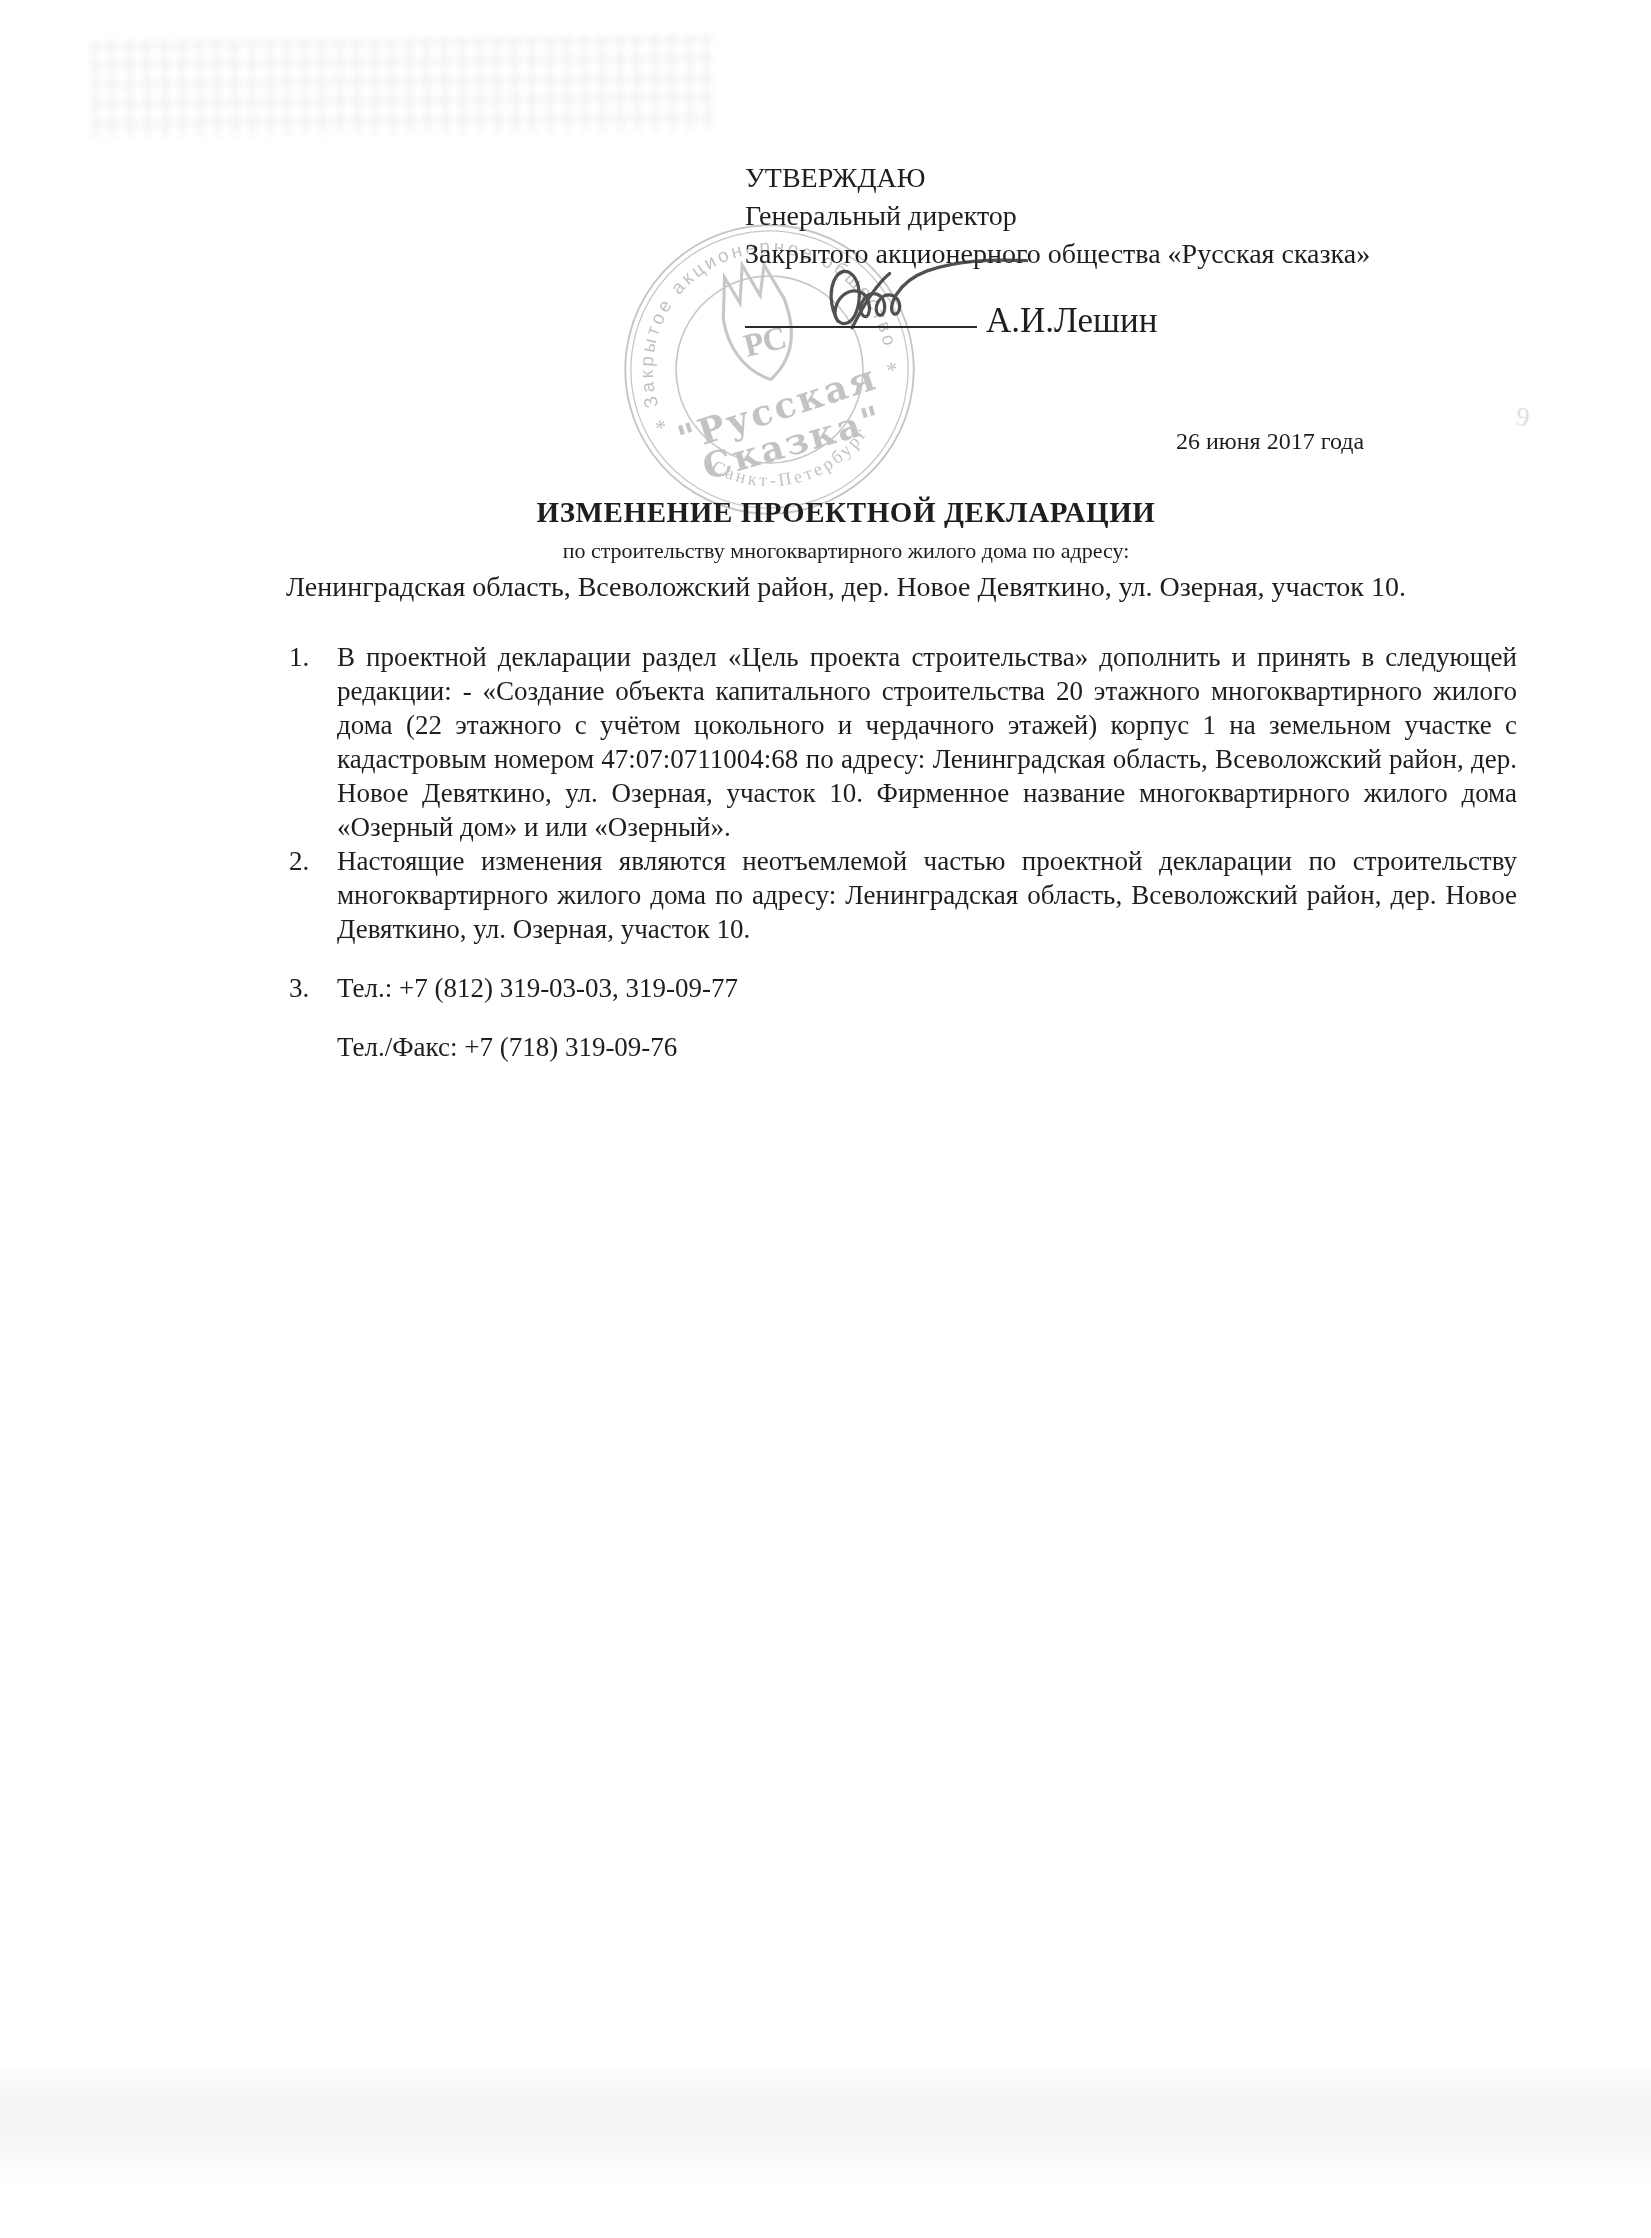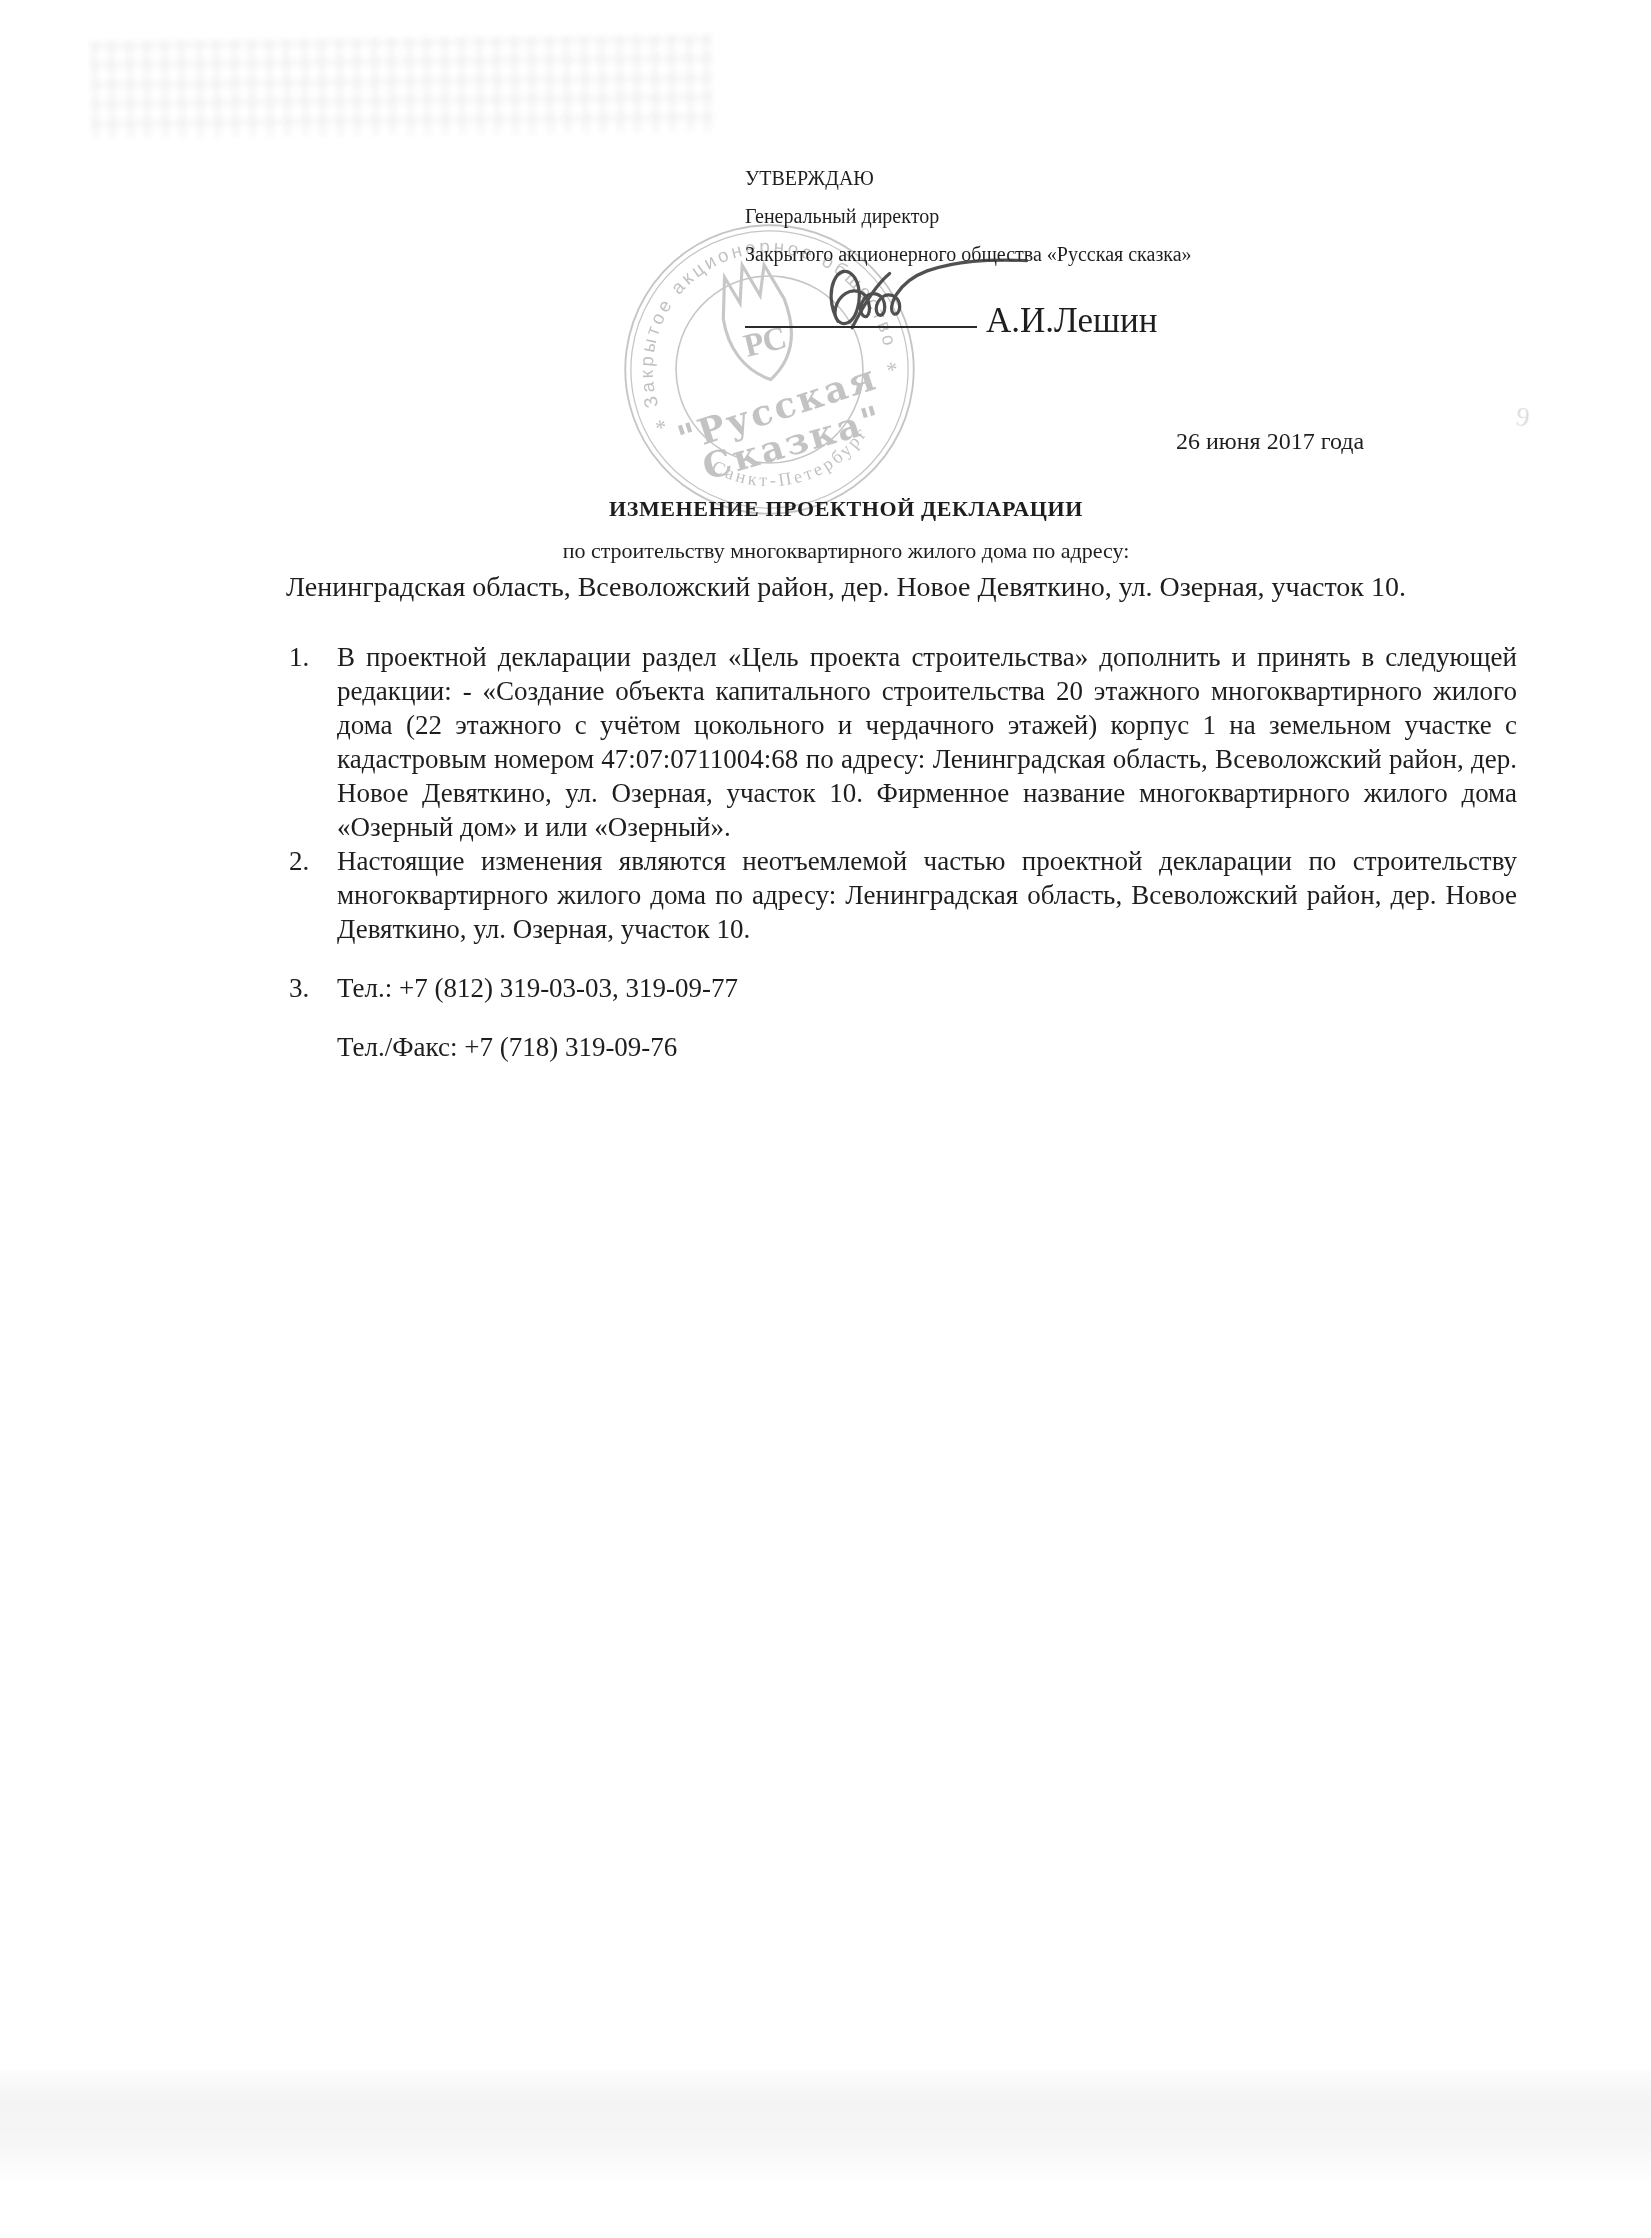--- a/index.html
+++ b/index.html
@@ -24,21 +24,21 @@
                rgba(0,0,0,0.035) 65%, rgba(0,0,0,0.0) 100%);
     filter:blur(0.6px);
   }
   .pencil-mark {
     position:absolute; left:1516px; top:402px;
     font-size:27px; color:rgba(60,60,60,0.18); transform:rotate(8deg);
     filter:blur(0.3px);
   }
 
   
-  .approval { position:absolute; left:745px; top:159px; font-size:20px; line-height:38px; white-space:nowrap; }
+  .approval { position:absolute; left:745px; top:159px; font-size:28px; line-height:38px; white-space:nowrap; }
   .sig-line {
     position:absolute; left:745px; top:326px; width:232px; height:0;
     border-top:2.6px solid #2b2b2b;
   }
   .signer-name { position:absolute; left:986px; top:301px; font-size:35px; white-space:nowrap; }
   .signature-svg { position:absolute; left:813px; top:245px; width:227px; height:97px; }
 
   
   .stamp { position:absolute; left:619px; top:219px; width:301px; height:301px;
            opacity:0.55; filter:blur(0.4px); }
@@ -48,21 +48,21 @@
   .stamp .star { font-size:36px; }
   .stamp .brand { font-family:"DejaVu Serif","Liberation Serif",serif; font-weight:bold;
                   font-size:57px; letter-spacing:4px; fill:#939393; }
   .stamp .monogram { font-size:52px; font-weight:bold; letter-spacing:-2px; }
 
   
   .doc-date { position:absolute; left:1176px; top:428px; font-size:24px; white-space:nowrap; }
 
   
   .centerline { position:absolute; left:40px; width:1612px; text-align:center; white-space:nowrap; }
-  .doc-title { top:496px; font-size:22px; font-weight:bold; letter-spacing:0.6px; }
+  .doc-title { top:496px; font-size:29px; font-weight:bold; letter-spacing:0.6px; }
   .doc-subtitle { top:538px; font-size:22px; }
   .doc-address { top:571px; font-size:28px; }
 
   
   .list { position:absolute; left:337px; top:640px; width:1180px; }
   .item { position:relative; text-align:justify; font-size:27px; line-height:34px; }
   .item .num { position:absolute; left:-48px; top:0; }
   .item .phone-line { text-align:left;margin-top:25px; }
 </style>
 </head>

